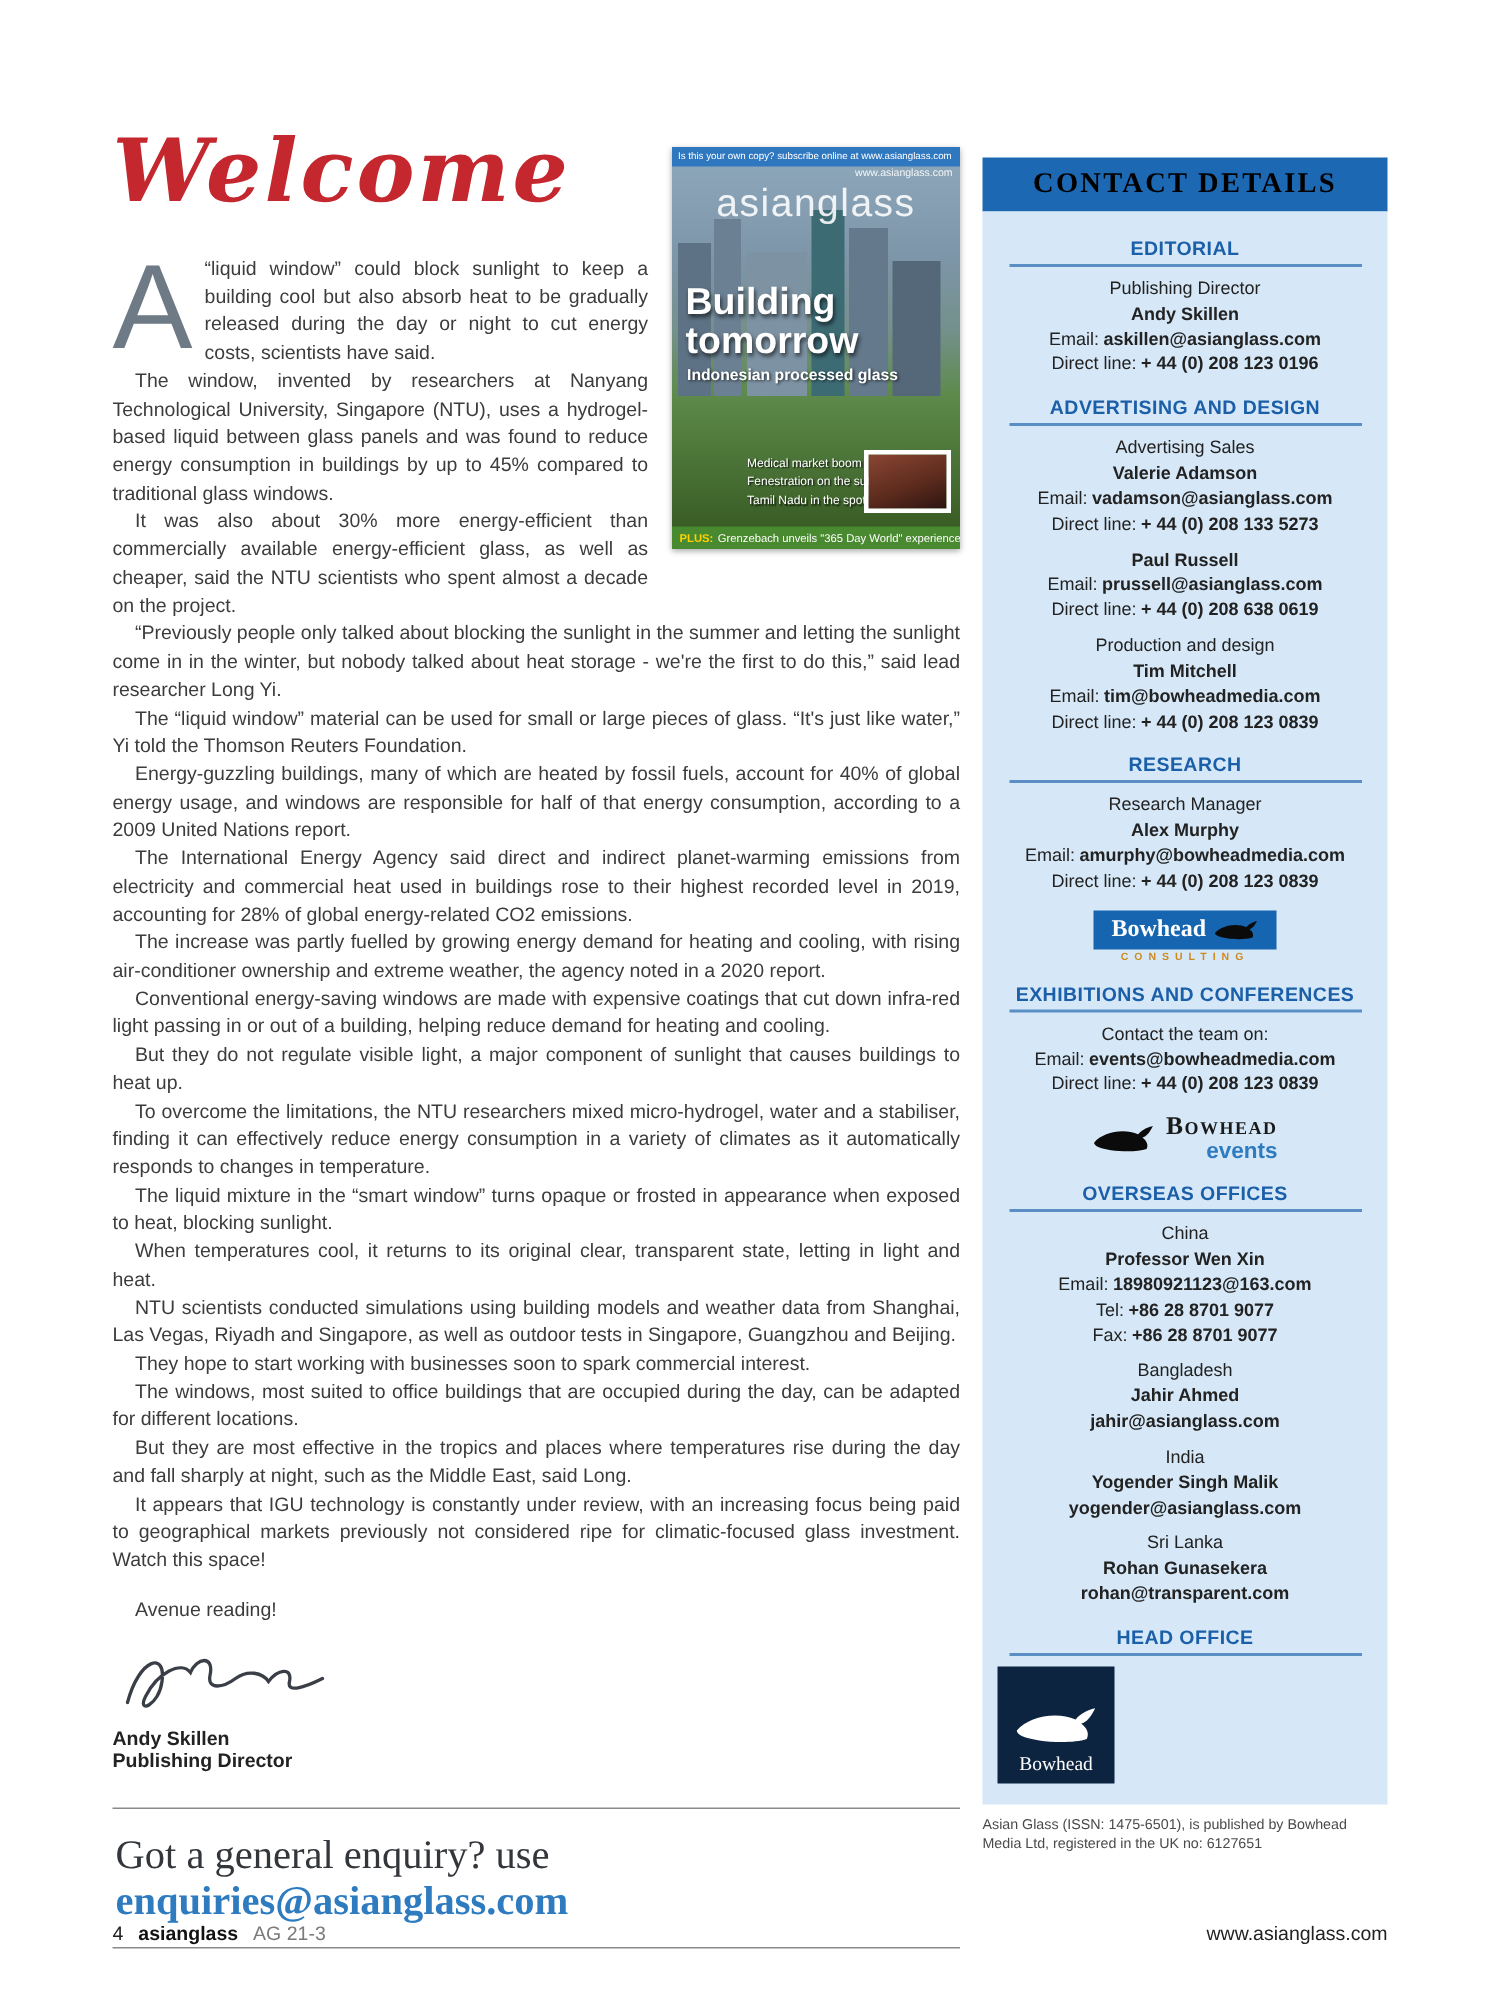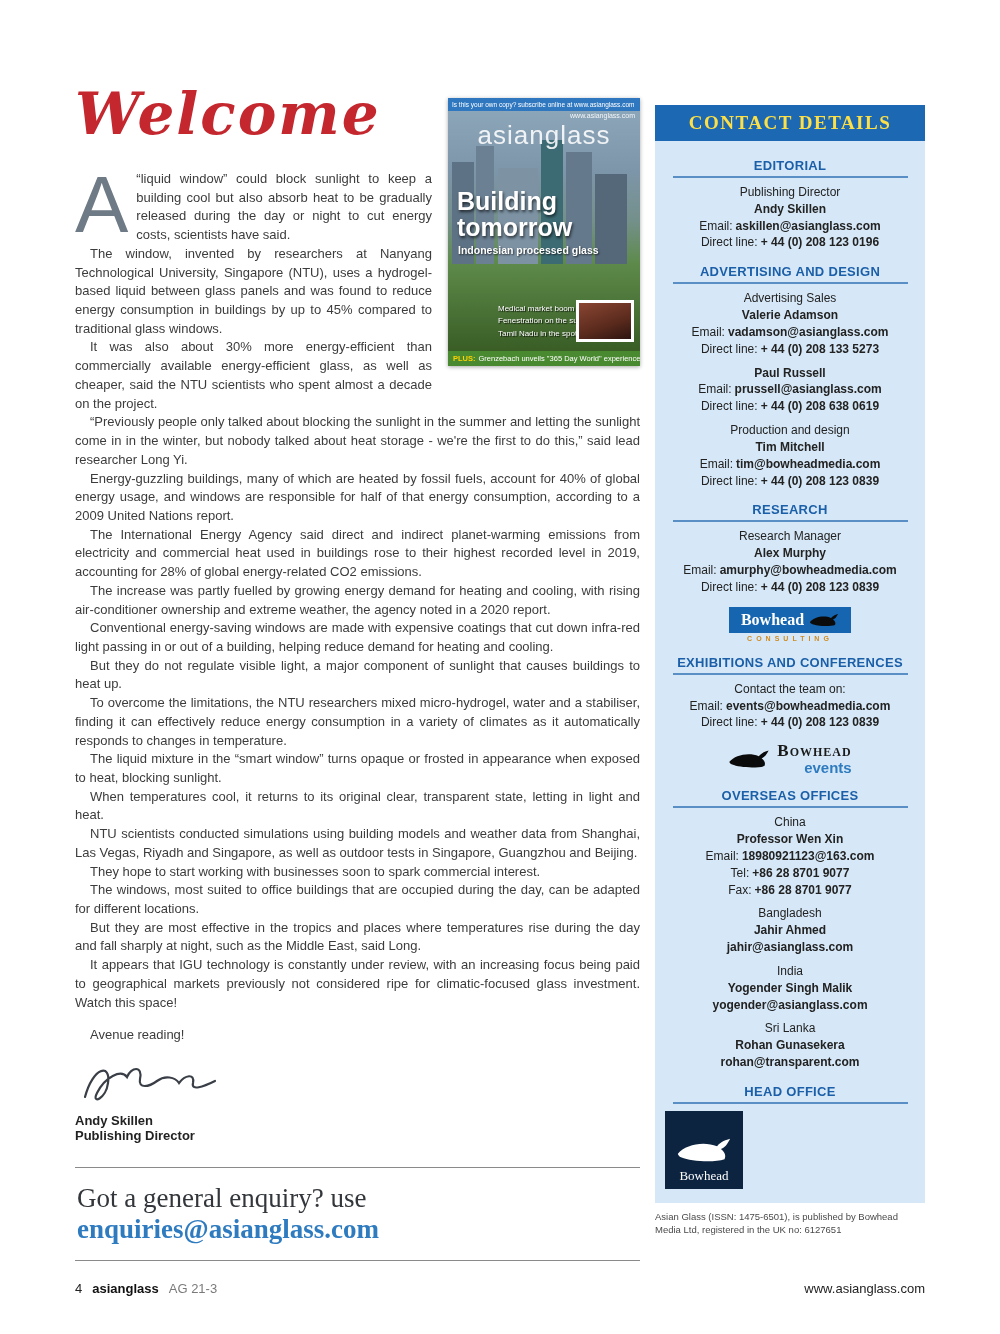--- a/index.html
+++ b/index.html
@@ -49,21 +49,21 @@
 
   .enquiry {
     clear:both; margin-top:24px; border-top:1px solid #8a8a8a; border-bottom:1px solid #8a8a8a;
     padding:15px 2px; font-family:"Liberation Serif", serif; font-size:27px; color:#33373b;
   }
   .enquiry .email { color:#2e7bc0; font-weight:bold; }
 
   
   .sidebar { position:absolute; left:655px; top:105px; width:270px; }
   .sidebar-header {
-    background:#1d68b2; color:#fde047; font-family:"Liberation Serif", serif;
+    background:#1d68b2; color:#000000; font-family:"Liberation Serif", serif;
     font-weight:bold; font-size:19px; text-align:center; letter-spacing:1.5px; padding:7px 0;
   }
   .sidebar-panel { background:#d6e8f7; padding:4px 10px 14px; }
   .sec-title {
     color:#1b5fa9; font-weight:bold; font-size:13px; text-align:center;
     border-bottom:2px solid #5a8fc6; padding-bottom:3px; margin:13px auto 7px; width:94%;
     letter-spacing:.3px;
   }
   .sb-p { font-size:12px; line-height:1.32; text-align:center; color:#222; margin:1px 0; }
   .b { font-weight:bold; }
@@ -129,20 +129,21 @@
   </div>
 
   <h1 class="welcome">Welcome</h1>
 
   <div class="body-text">
     <p><span class="dropcap">A</span><span>“liquid window” could block sunlight to keep a building cool but also absorb heat to be gradually released during the day or night to cut energy costs, scientists have said.</span></p>
     <div>
         <p class="indent">The window, invented by researchers at Nanyang Technological University, Singapore (NTU), uses a hydrogel-based liquid between glass panels and was found to reduce energy consumption in buildings by up to 45% compared to traditional glass windows.</p>
         <p class="indent">It was also about 30% more energy-efficient than commercially available energy-efficient glass, as well as cheaper, said the NTU scientists who spent almost a decade on the project.</p>
         <p class="indent">“Previously people only talked about blocking the sunlight in the summer and letting the sunlight come in in the winter, but nobody talked about heat storage - we're the first to do this,” said lead researcher Long Yi.</p>
+        <p class="indent">The “liquid window” material can be used for small or large pieces of glass. “It's just like water,” Yi told the Thomson Reuters Foundation.</p>
         <p class="indent">Energy-guzzling buildings, many of which are heated by fossil fuels, account for 40% of global energy usage, and windows are responsible for half of that energy consumption, according to a 2009 United Nations report.</p>
         <p class="indent">The International Energy Agency said direct and indirect planet-warming emissions from electricity and commercial heat used in buildings rose to their highest recorded level in 2019, accounting for 28% of global energy-related CO2 emissions.</p>
         <p class="indent">The increase was partly fuelled by growing energy demand for heating and cooling, with rising air-conditioner ownership and extreme weather, the agency noted in a 2020 report.</p>
         <p class="indent">Conventional energy-saving windows are made with expensive coatings that cut down infra-red light passing in or out of a building, helping reduce demand for heating and cooling.</p>
         <p class="indent">But they do not regulate visible light, a major component of sunlight that causes buildings to heat up.</p>
         <p class="indent">To overcome the limitations, the NTU researchers mixed micro-hydrogel, water and a stabiliser, finding it can effectively reduce energy consumption in a variety of climates as it automatically responds to changes in temperature.</p>
         <p class="indent">The liquid mixture in the “smart window” turns opaque or frosted in appearance when exposed to heat, blocking sunlight.</p>
         <p class="indent">When temperatures cool, it returns to its original clear, transparent state, letting in light and heat.</p>
         <p class="indent">NTU scientists conducted simulations using building models and weather data from Shanghai, Las Vegas, Riyadh and Singapore, as well as outdoor tests in Singapore, Guangzhou and Beijing.</p>
         <p class="indent">They hope to start working with businesses soon to spark commercial interest.</p>

